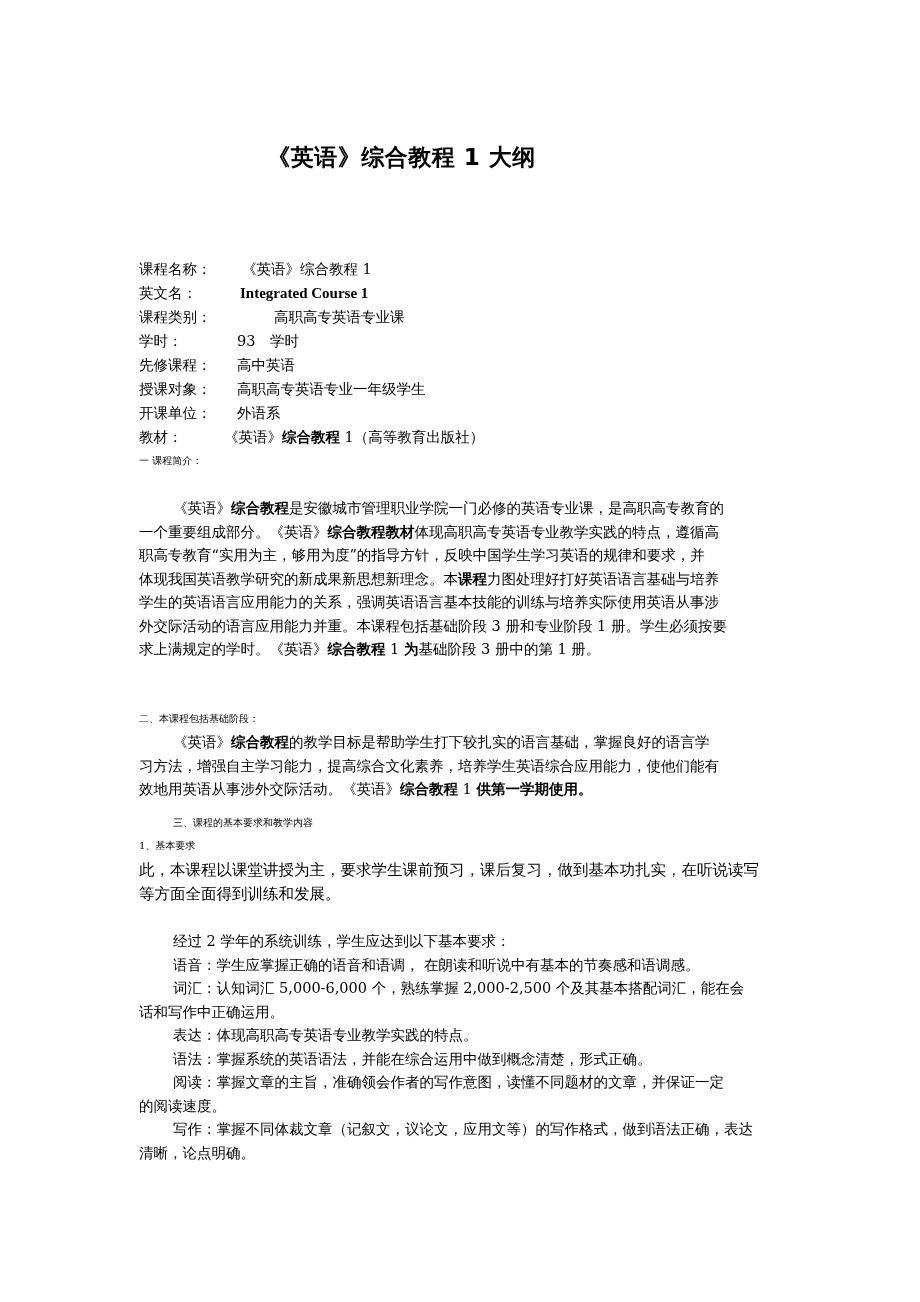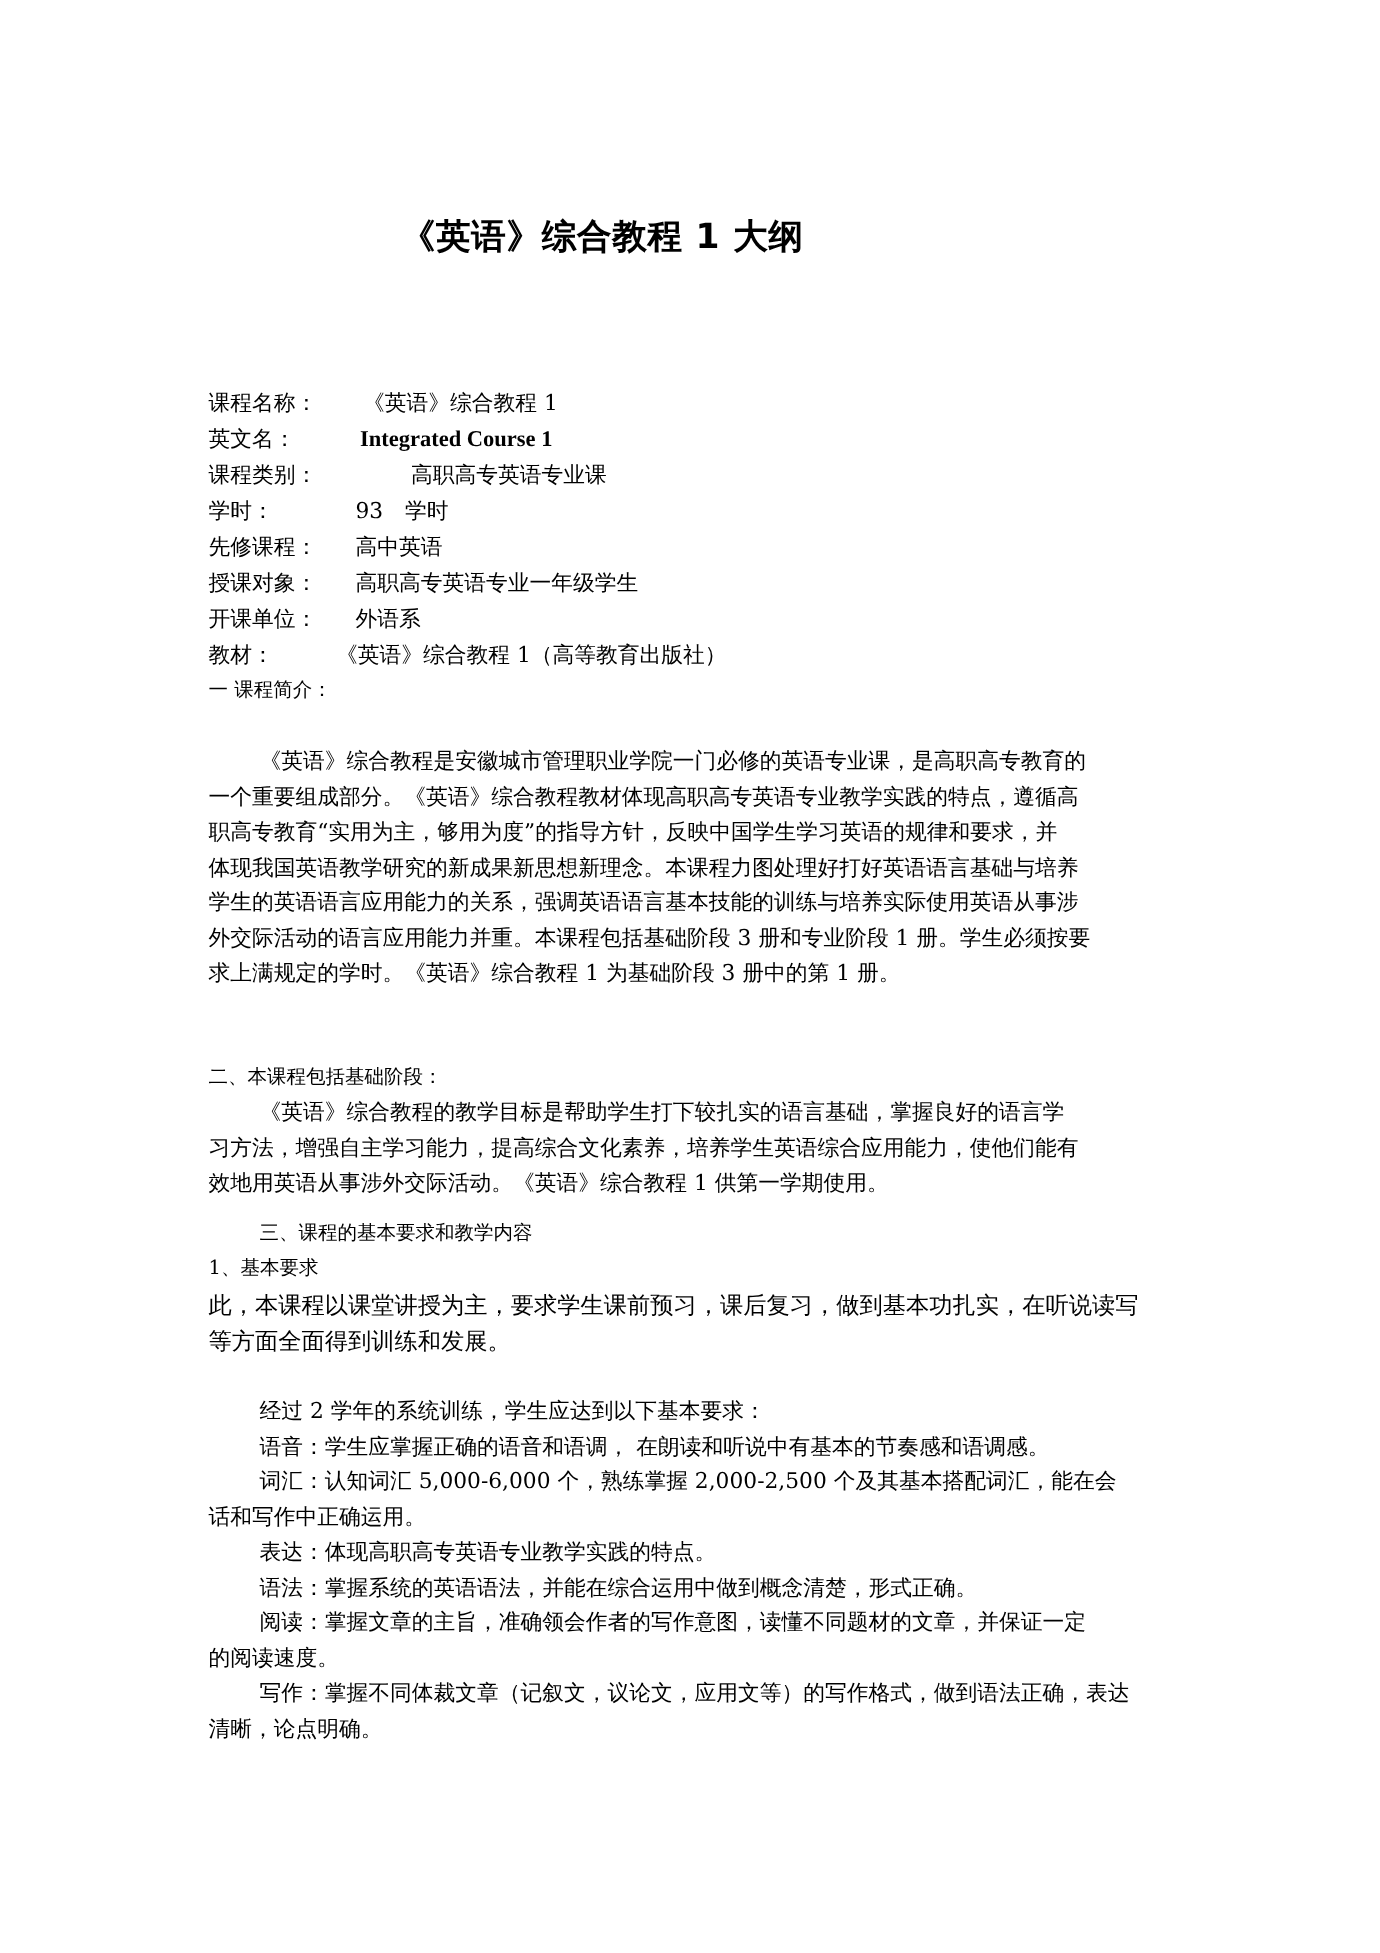--- a/index.html
+++ b/index.html
@@ -11,25 +11,25 @@
   .page { position: absolute; left: 0; top: 0; width: 920px; height: 1302px; }
   .title {
     position: absolute; top: 142px; left: 0; width: 803px; text-align: center;
     font-family: "DejaVu Sans", sans-serif; font-weight: bold; font-size: 23px; letter-spacing: 0.5px;
   }
   .meta-row { position: absolute; left: 139px; height: 22px; line-height: 22px; white-space: nowrap; }
   .meta-label { font-family: "DejaVu Sans", sans-serif; display: inline-block; }
   .meta-value { position: absolute; top: 0; white-space: nowrap; }
   .sans { font-family: "DejaVu Sans", sans-serif; }
   .en-bold { font-family: "Liberation Serif", serif; font-weight: bold; font-size: 15px; }
-  .heading { position: absolute; left: 139px; font-family: "DejaVu Sans", sans-serif; font-size: 13px; white-space: nowrap; line-height: 22px; }
+  .heading { position: absolute; left: 139px; font-family: "DejaVu Sans", sans-serif; font-size: 10px; white-space: nowrap; line-height: 22px; }
   .para { position: absolute; left: 139px; width: 645px; line-height: 23.5px; text-align: justify; }
   .line { display: block; white-space: nowrap; height: 23.5px; overflow: visible; }
   .indent { padding-left: 34px; }
-  .b { font-family: "DejaVu Sans", sans-serif; font-weight: normal; }
+  .b { font-family: "DejaVu Sans", sans-serif; font-weight: bold; }
 </style>
 </head>
 <body>
 
 <div class="page">
 
   <div class="title">《英语》综合教程 1 大纲</div>
 
   <div class="meta-row" style="top:258px;">
     <span class="meta-label">课程名称：</span>

